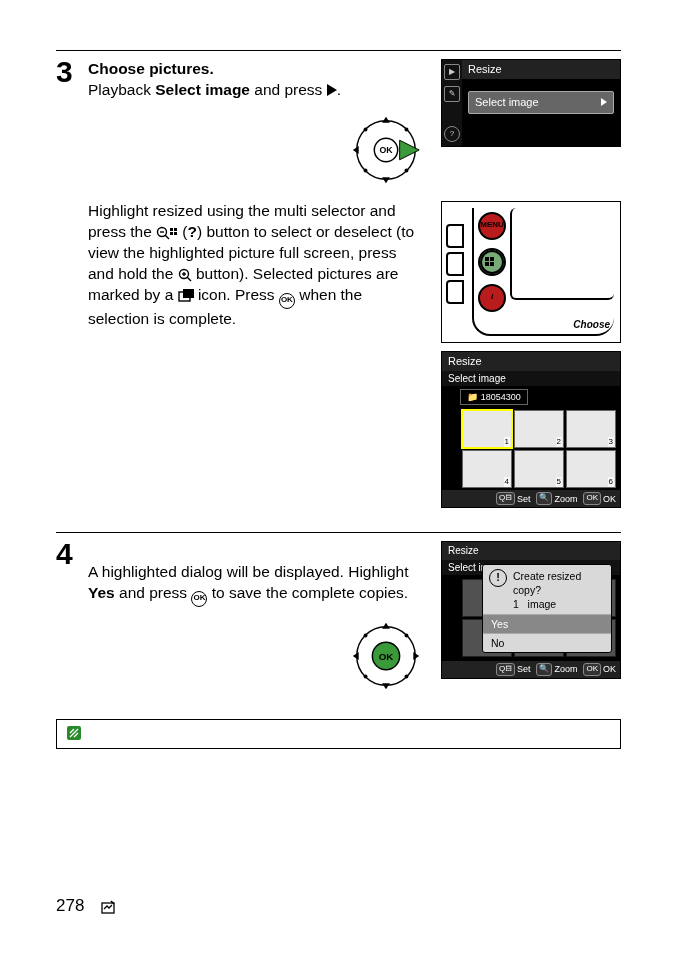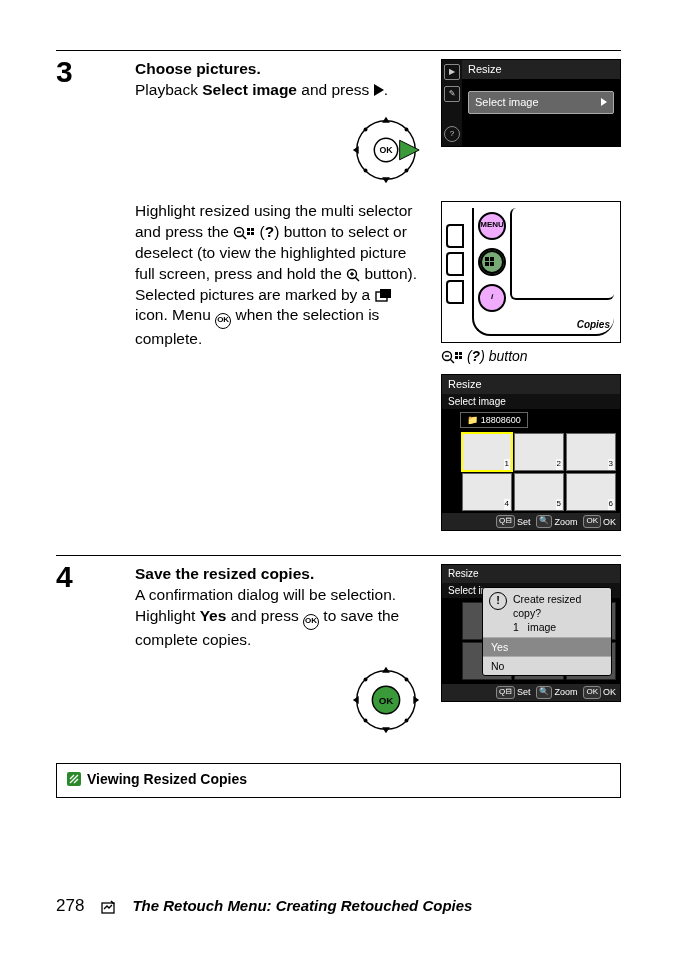--- a/index.html
+++ b/index.html
@@ -40,21 +40,20 @@
     font-weight: bold;
   }
   .row {
     display: flex;
     gap: 12px;
     margin-bottom: 12px;
   }
   .col-text {
     flex: 1;
     padding-right: 4px;
-    margin-left: 47px;
   }
   .col-img {
     flex: 0 0 auto;
   }
   .inline-ok {
     display: inline-block;
     border: 1.5px solid #000;
     border-radius: 50%;
     width: 14px;
     height: 14px;
@@ -176,21 +175,21 @@
   }
   .camera-diag .btn-col {
     position:absolute;
     left:36px; top:10px;
     display:flex; flex-direction:column; gap:8px;
   }
   .camera-diag .rbtn {
     width:24px; height:24px; border:2px solid #000; border-radius:50%;
     display:flex; align-items:center; justify-content:center;
     font-size:8px; font-weight:bold;
-    background:#f0abfc;
+    background:#b91c1c;
   }
   .camera-diag .rbtn.hl {
     background:#7a7; box-shadow: 0 0 0 2px #000 inset;
   }
   .camera-diag .sidebtn {
     position:absolute; left:4px; width:14px; height:20px;
     border:2px solid #000; border-radius:4px 0 0 4px;
     background:#fff;
   }
   .camera-diag .brand {
@@ -392,21 +391,21 @@
                 <rect x="14" y="6" width="3" height="3" fill="#000"></rect>
                 <rect x="18" y="6" width="3" height="3" fill="#000"></rect>
               </svg></span><span> (</span><b>?</b><span>) button to select or deselect (to view the highlighted picture full screen, press and hold the </span><span class="inline-mag"><svg width="14" height="14">
                 <circle cx="6" cy="6" r="4.5" fill="none" stroke="#000" stroke-width="1.4"></circle>
                 <line x1="9" y1="9" x2="13" y2="13" stroke="#000" stroke-width="1.4"></line>
                 <line x1="4" y1="6" x2="8" y2="6" stroke="#000" stroke-width="1.4"></line>
                 <line x1="6" y1="4" x2="6" y2="8" stroke="#000" stroke-width="1.4"></line>
               </svg></span><span> button). Selected pictures are marked by a </span><span class="inline-thumb"><svg width="16" height="14">
                 <rect x="1" y="3" width="11" height="9" fill="none" stroke="#000" stroke-width="1.4"></rect>
                 <rect x="5" y="0" width="11" height="9" fill="#000"></rect>
-              </svg></span><span> icon.  Menu </span><span class="inline-ok">OK</span><span> when the selection is complete.</span>
+              </svg></span><span> icon.  Press </span><span class="inline-ok">OK</span><span> when the selection is complete.</span>
         </div>
         <div class="col-img">
           <div class="camera-diag">
             <div class="sidebtn" style="top:22px"></div>
             <div class="sidebtn" style="top:50px"></div>
             <div class="sidebtn" style="top:78px"></div>
             <div class="outline"></div>
             <div class="lcd"></div>
             <div class="btn-col">
               <div class="rbtn">MENU</div>
@@ -415,38 +414,27 @@
                     <rect x="0" y="0" width="4" height="4" fill="#000"></rect>
                     <rect x="5" y="0" width="4" height="4" fill="#000"></rect>
                     <rect x="0" y="5" width="4" height="4" fill="#000"></rect>
                     <rect x="5" y="5" width="4" height="4" fill="#000"></rect>
                   </svg>
               </div>
               <div class="rbtn">
                   <span style="font-style:italic">i</span>
                 </div>
             </div>
-            <div class="brand">Copies</div>
-          </div>
-          <div class="caption">
-            <span class="inline-mag"><svg width="22" height="14">
-                  <circle cx="6" cy="6" r="4.5" fill="none" stroke="#000" stroke-width="1.4"></circle>
-                  <line x1="9" y1="9" x2="13" y2="13" stroke="#000" stroke-width="1.4"></line>
-                  <line x1="4" y1="6" x2="8" y2="6" stroke="#000" stroke-width="1.4"></line>
-                  <rect x="14" y="2" width="3" height="3" fill="#000"></rect>
-                  <rect x="18" y="2" width="3" height="3" fill="#000"></rect>
-                  <rect x="14" y="6" width="3" height="3" fill="#000"></rect>
-                  <rect x="18" y="6" width="3" height="3" fill="#000"></rect>
-                </svg></span><span> (</span><b>?</b><span>) button</span>
+            <div class="brand">Choose</div>
           </div>
 
           <div class="thumb-grid" style="margin-top:8px">
             <div class="hdr">Resize</div>
             <div class="sub">Select image</div>
-            <div class="folder">📁 <span>18808600</span></div>
+            <div class="folder">📁 <span>18054300</span></div>
             <div class="grid3">
               <div class="thumb sel">
                   <span class="num">1</span>
                 </div>
               <div class="thumb">
                   <span class="num">2</span>
                 </div>
               <div class="thumb">
                   <span class="num">3</span>
                 </div>
@@ -479,22 +467,22 @@
       </div>
 
     </div>
   </div>
 
   <div class="step">
     <div class="step-num">4</div>
     <div class="step-body">
       <div class="row">
         <div class="col-text">
-          <span class="step-heading">Save the resized copies.</span><br>
-          <span>A confirmation dialog will be selection.  Highlight </span><b>Yes</b><span> and press </span><span class="inline-ok">OK</span><span> to save the complete copies.</span>
+          <br>
+          <span>A highlighted dialog will be displayed.  Highlight </span><b>Yes</b><span> and press </span><span class="inline-ok">OK</span><span> to save the complete copies.</span>
           <div style="display:flex; justify-content:flex-end; margin-top:6px;">
             <svg class="multi-selector" viewBox="0 0 80 80">
               <circle cx="40" cy="40" r="30" fill="none" stroke="#000" stroke-width="1.5"></circle>
               <circle cx="40" cy="40" r="14" fill="#3a9a3a" stroke="#000" stroke-width="1.5"></circle>
               <text x="40" y="44" text-anchor="middle" font-size="10" font-weight="bold" fill="#000">OK</text>
               <polygon points="40,6 36,12 44,12" fill="#000"></polygon>
               <polygon points="40,74 36,68 44,68" fill="#000"></polygon>
               <polygon points="6,40 12,36 12,44" fill="#000"></polygon>
               <polygon points="74,40 68,36 68,44" fill="#000"></polygon>
               <circle cx="19" cy="19" r="2" fill="#000"></circle>
@@ -553,29 +541,27 @@
 
   <div class="note-box">
     <div class="note-title">
       <span class="note-icon">
         <svg width="10" height="10">
             <line x1="1" y1="9" x2="9" y2="1" stroke="#fff" stroke-width="1.3"></line>
             <line x1="1" y1="5" x2="5" y2="1" stroke="#fff" stroke-width="1.3"></line>
             <line x1="5" y1="9" x2="9" y2="5" stroke="#fff" stroke-width="1.3"></line>
           </svg>
       </span>
-      <span>Viewing Resized Copies</span>
     </div>
   </div>
 
 </div>
 
 <div class="footer">
   <span class="pnum">278</span>
   <span class="footer-icon">
     <svg width="16" height="16">
         <rect x="2" y="4" width="12" height="10" fill="none" stroke="#000" stroke-width="1.3"></rect>
         <path d="M4 10 L7 7 L9 9 L12 6" fill="none" stroke="#000" stroke-width="1.3"></path>
         <path d="M11 2 L14 5" stroke="#000" stroke-width="1.6"></path>
       </svg>
   </span>
-  <span class="sect">The Retouch Menu: Creating Retouched Copies</span>
 </div>
 
 </body></html>

